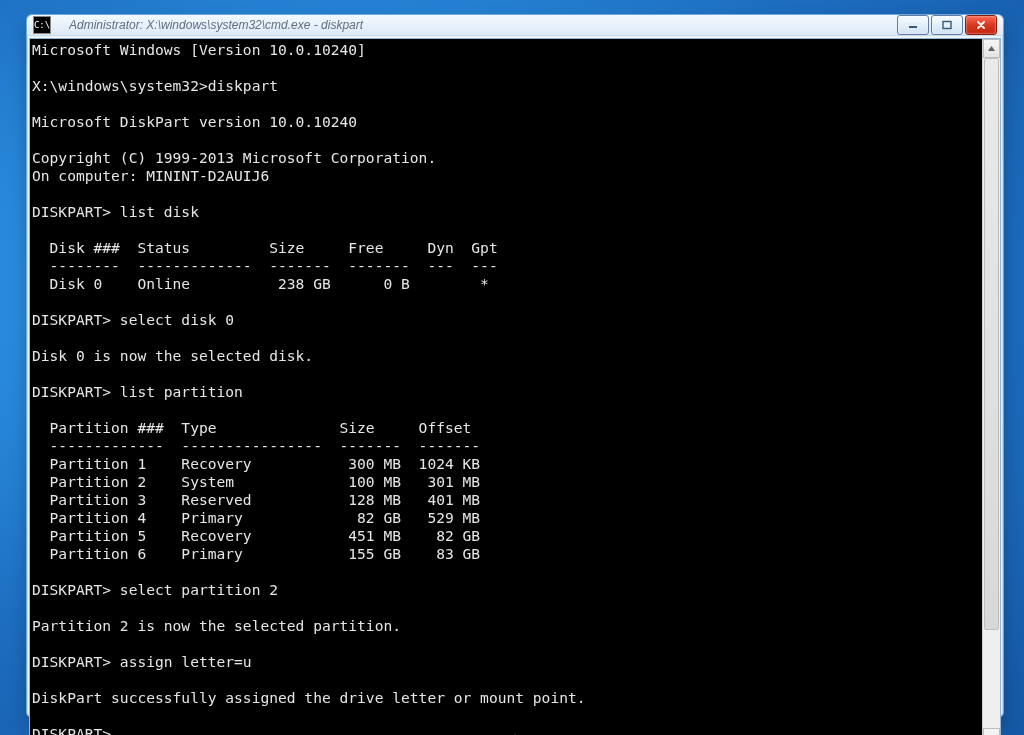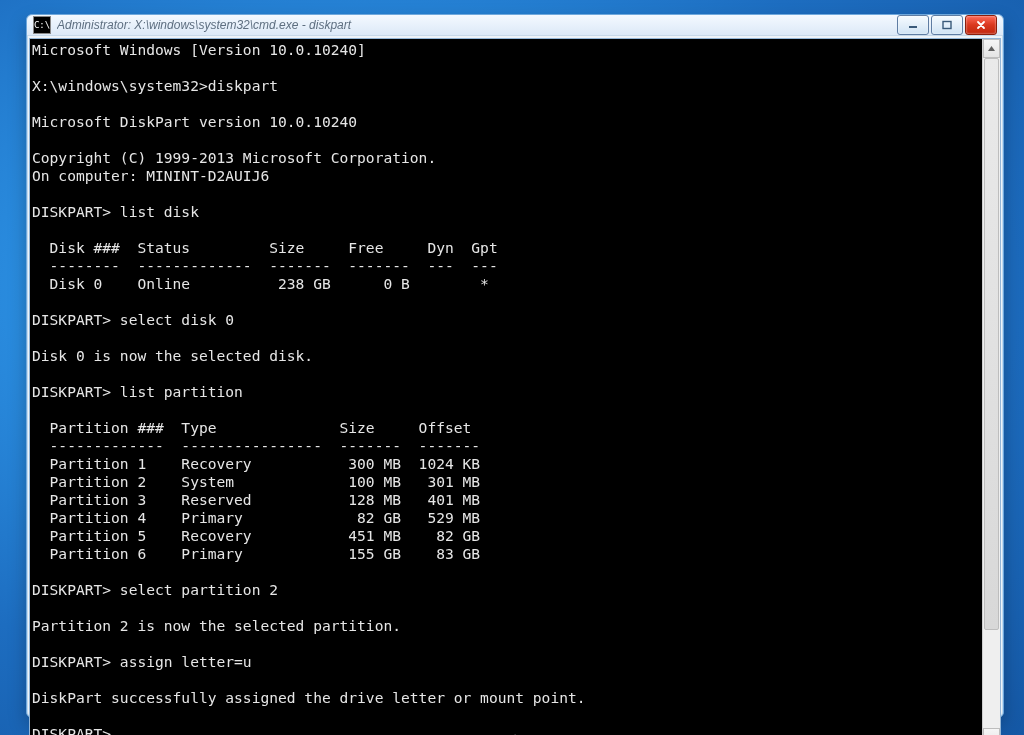--- a/index.html
+++ b/index.html
@@ -22,21 +22,21 @@
     border-radius: 6px 6px 0 0;
   }
   .title-icon {
     width: 16px; height: 16px; margin-right: 6px;
     background: #000; border: 1px solid #888; position: relative;
     display: flex; align-items: center; justify-content: center;
     font-size: 9px; color: #fff; font-family: Consolas, monospace; line-height: 1;
   }
   .title-text {
     flex: 1; font-size: 12px; color: #5e6f80; font-style: italic;
-    white-space: nowrap; overflow: hidden; text-overflow: ellipsis;
+    white-space: nowrap; overflow: hidden; text-overflow: ellipsis; margin-left: 12px;
   }
   .win-controls { display: flex; gap: 0; }
   .win-btn {
     width: 30px; height: 18px; border: 1px solid #5f7da3; border-radius: 3px;
     background: linear-gradient(#f6fbff, #d0e3f4);
     display: flex; align-items: center; justify-content: center;
     margin-left: 2px; box-shadow: 0 0 2px rgba(255,255,255,0.8) inset;
   }
   .win-btn.close {
     background: linear-gradient(#ff6a58, #d9381f 50%, #c1270e);

